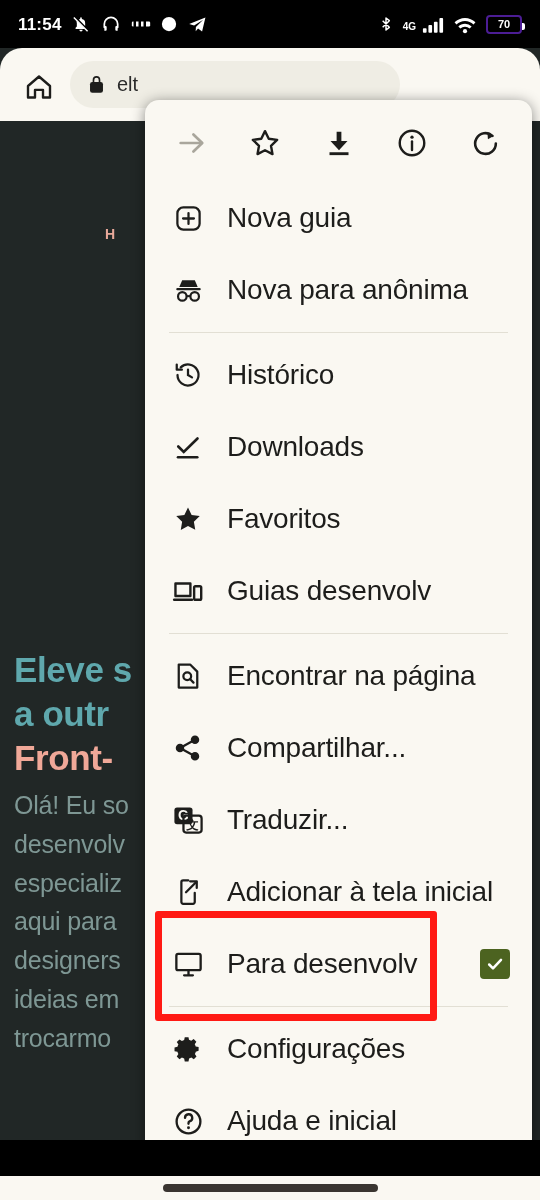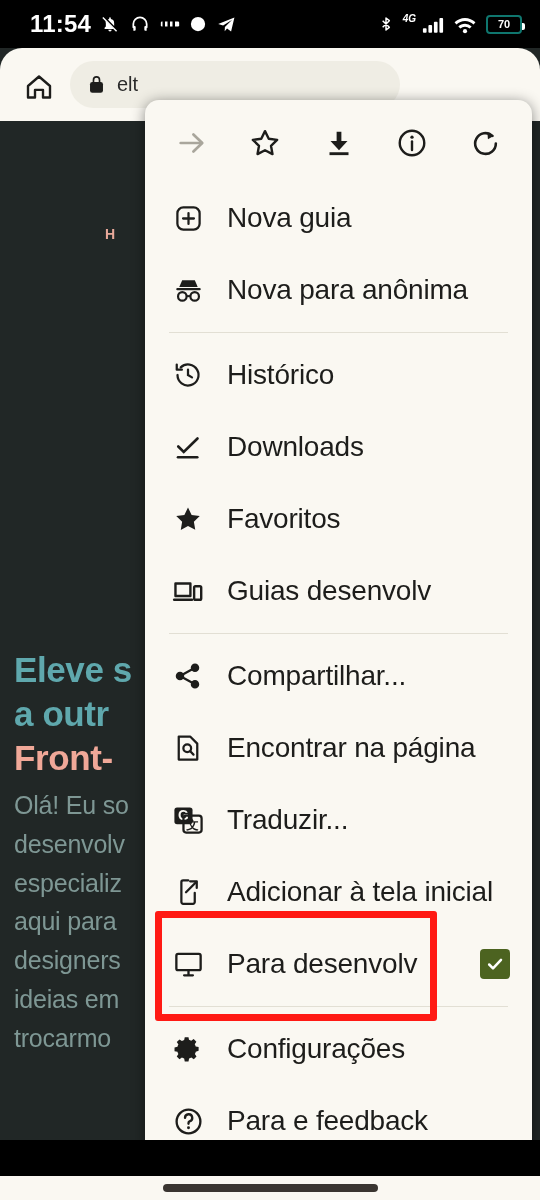--- a/index.html
+++ b/index.html
@@ -12,26 +12,26 @@
   #screen { position:relative; width:540px; height:1200px; background:#000; overflow:hidden; }
 
   
   .statusbar {
     position:absolute; top:0; left:0; width:540px; height:48px;
     background:#000; color:#fff;
     display:flex; align-items:center; justify-content:space-between;
     padding:0 18px;
   }
   .sb-left, .sb-right { display:flex; align-items:center; gap:9px; }
-  .sb-time { font-size:24px; font-weight:600; letter-spacing:.2px; line-height:1;margin-left:12px; }
+  .sb-time { font-size:17px; font-weight:600; letter-spacing:.2px; line-height:1; }
   .sb-ico { display:block; }
-  .sb-4g { font-size:10px; font-weight:700; margin-right:-3px; align-self:flex-start; margin-top:0;font-style:italic;}
+  .sb-4g { font-size:10px; font-weight:700; margin-right:-3px; align-self:flex-start; margin-top:8px;}
   .battery {
     position:relative; width:36px; height:19px;
-    border:2px solid #0f766e; border-radius:4px;
+    border:2px solid #4c1d95; border-radius:4px;
     display:flex; align-items:center; justify-content:center;
   }
   .battery::after{
     content:""; position:absolute; right:-5px; top:6px; width:3px; height:7px;
     background:#fff; border-radius:0 2px 2px 0;
   }
   .battery span { font-size:11px; font-weight:700; color:#fff; line-height:1; }
 
   
   .page {
@@ -304,38 +304,38 @@
             </svg>
           </span>
           <span class="tx">Guias desenvolv</span>
         </div>
 
         <div class="sep"></div>
 
         <div class="mi">
           <span class="ic">
             <svg width="30" height="30" viewBox="0 0 24 24" fill="none" stroke="#1d1d1b" stroke-width="1.8">
+              <path d="M4.6 2.8h9.1l5.7 5.7v12.7H4.6z" stroke-linejoin="round"></path>
+              <circle cx="11.4" cy="12.2" r="3.1"></circle>
+              <path d="M13.8 14.6l2.6 2.7" stroke-linecap="round"></path>
+            </svg>
+          </span>
+          <span class="tx">Encontrar na página</span>
+        </div>
+
+        <div class="mi">
+          <span class="ic">
+            <svg width="30" height="30" viewBox="0 0 24 24" fill="none" stroke="#1d1d1b" stroke-width="1.8">
               <circle cx="17.6" cy="5.4" r="2.5" fill="#1d1d1b"></circle>
               <circle cx="5.6" cy="12" r="2.5" fill="#1d1d1b"></circle>
               <circle cx="17.6" cy="18.6" r="2.5" fill="#1d1d1b"></circle>
               <path d="M7.8 10.8l7.6-4.2M7.8 13.2l7.6 4.2" stroke-linecap="round"></path>
             </svg>
           </span>
           <span class="tx">Compartilhar...</span>
-        </div>
-
-        <div class="mi">
-          <span class="ic">
-            <svg width="30" height="30" viewBox="0 0 24 24" fill="none" stroke="#1d1d1b" stroke-width="1.8">
-              <path d="M4.6 2.8h9.1l5.7 5.7v12.7H4.6z" stroke-linejoin="round"></path>
-              <circle cx="11.4" cy="12.2" r="3.1"></circle>
-              <path d="M13.8 14.6l2.6 2.7" stroke-linecap="round"></path>
-            </svg>
-          </span>
-          <span class="tx">Encontrar na página</span>
         </div>
 
         <div class="mi">
           <span class="ic">
             <svg width="32" height="32" viewBox="0 0 24 24">
               <rect x="1.8" y="2.6" width="13.6" height="12.6" rx="2" fill="#1d1d1b"></rect>
               <text x="8.6" y="12.3" font-size="10.4" font-weight="700" fill="#FAF8F2" text-anchor="middle" font-family="Liberation Sans, sans-serif">G</text>
               <rect x="8.6" y="8.8" width="13.6" height="12.6" rx="2" fill="none" stroke="#1d1d1b" stroke-width="1.7"></rect>
               <text x="15.4" y="18.4" font-size="9.4" font-weight="700" fill="#1d1d1b" text-anchor="middle" font-family="Liberation Sans, sans-serif">文</text>
             </svg>
@@ -382,21 +382,21 @@
         </div>
 
         <div class="mi">
           <span class="ic">
             <svg width="31" height="31" viewBox="0 0 24 24" fill="none" stroke="#1d1d1b" stroke-width="1.8">
               <circle cx="12" cy="12" r="9.2"></circle>
               <path d="M9.3 9.2a2.8 2.8 0 1 1 3.5 2.7c-.5.2-.8.7-.8 1.3v.6" stroke-linecap="round"></path>
               <circle cx="12" cy="16.9" r="1.15" fill="#1d1d1b" stroke="none"></circle>
             </svg>
           </span>
-          <span class="tx">Para e feedback</span>
+          <span class="tx">Ajuda e inicial</span>
         </div>
 
       </div>
     </div>
 
     <div class="redbox"></div>
 
   </div>
 
   <div class="navbar">

